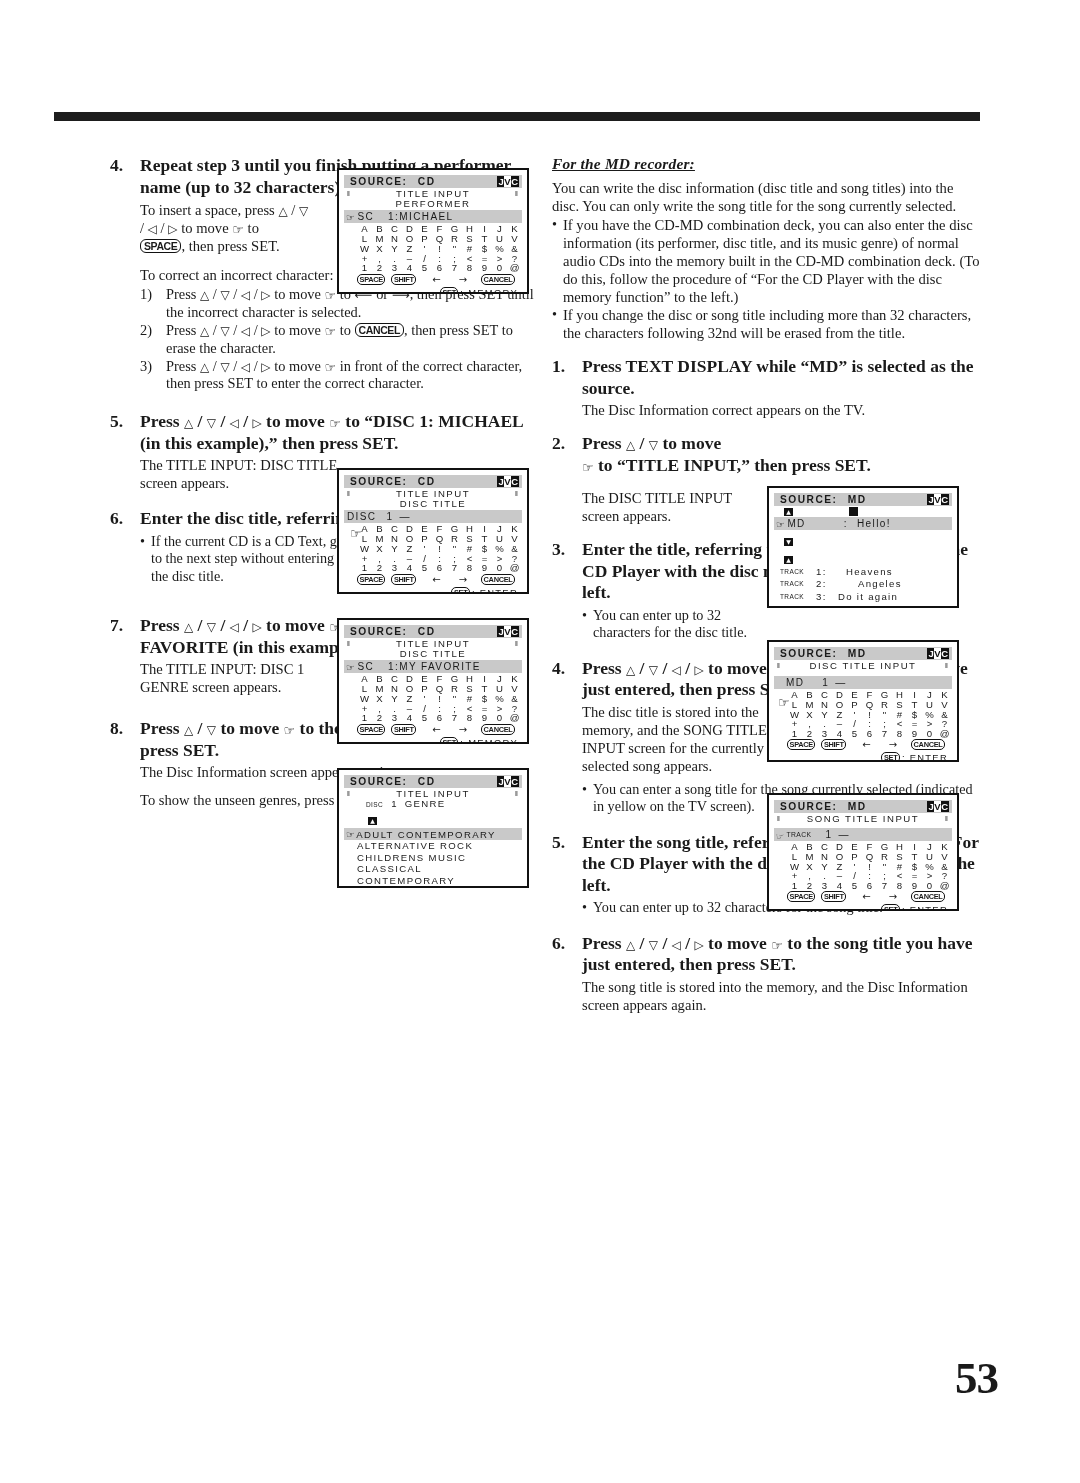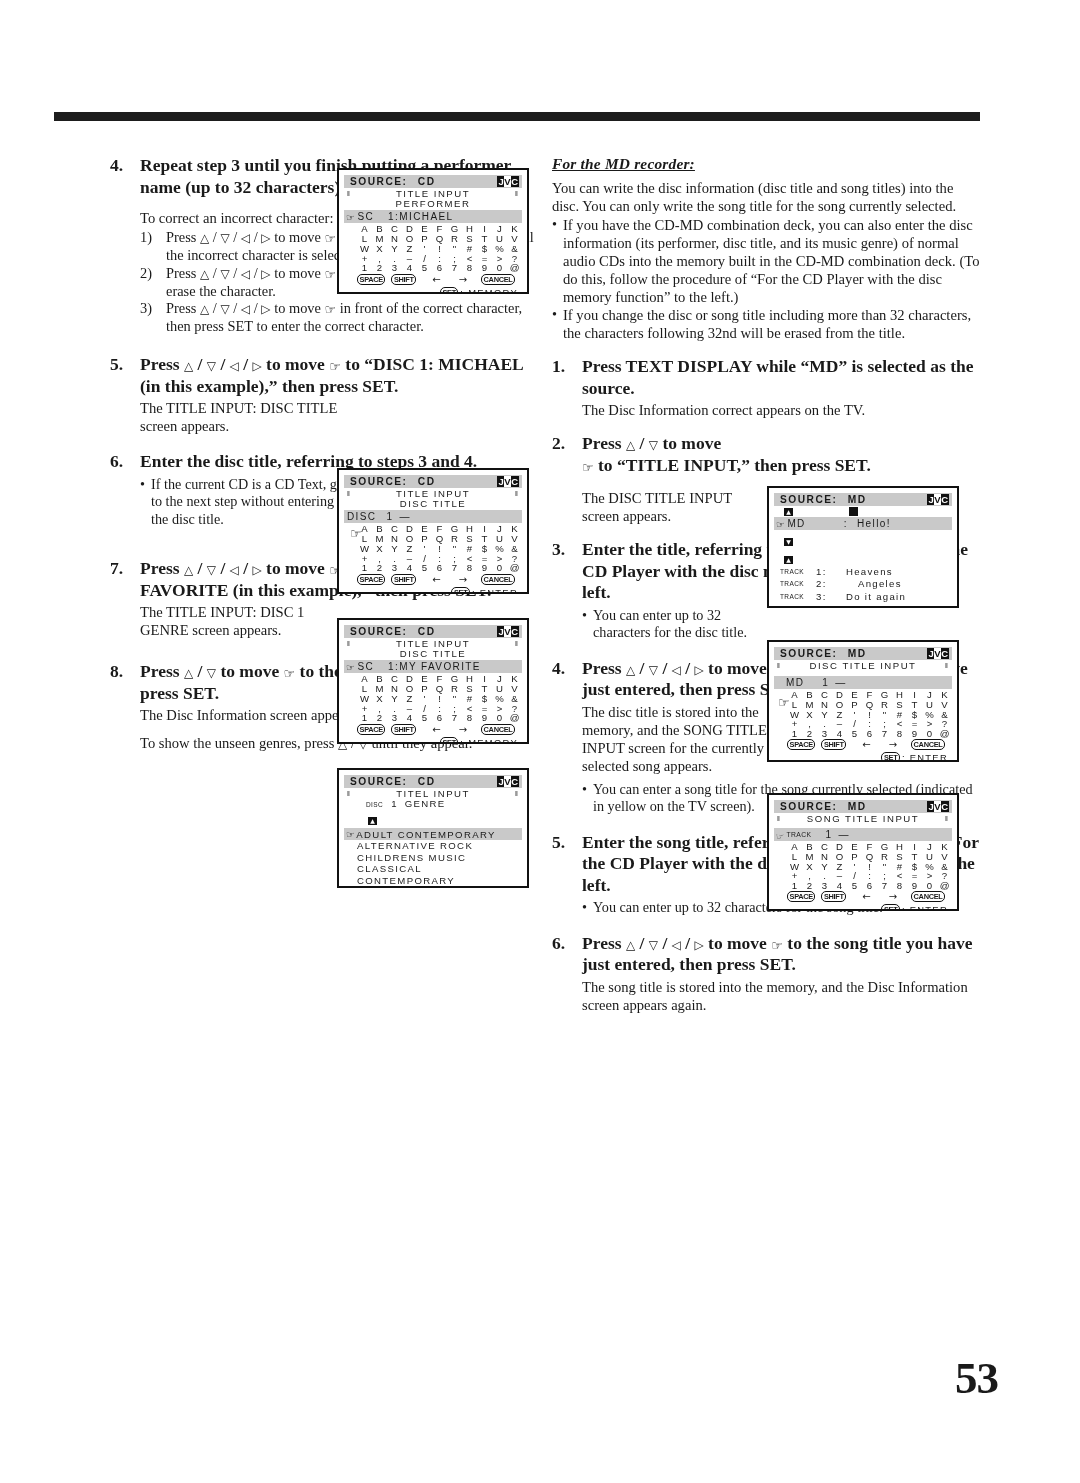--- a/index.html
+++ b/index.html
@@ -132,20 +132,32 @@
 
   <div class="top-rule"></div>
 
   <div class="col-left">
 
     <div class="step">
       <div class="step-head">
         <div class="step-num">4.</div>
         <div class="step-title" style="width:215px">Repeat step 3 until you finish putting a performer name (up to 32 characters).</div>
       </div>
+      <div class="body-txt" style="width:215px;margin-top:3px">
+        <span class="bd">To insert a space,</span>
+        <span>press</span>
+        <span class="tri">△</span> /
+        <span class="tri">▽</span><br>
+        / <span class="tri">◁</span> /
+        <span class="tri">▷</span>
+        <span>to move</span>
+        <span class="hand">☞</span>
+        <span>to</span><br>
+        <span class="keycap">SPACE</span><span>, then press SET.</span>
+      </div>
 
       <div class="body-txt bd" style="margin-top:11px">To correct an incorrect character:</div>
 
       <div class="num-li" style="margin-top:2px">
         <div class="n">1)</div>
         <div>
           <span>Press</span>
           <span class="tri">△</span> / <span class="tri">▽</span> / <span class="tri">◁</span> / <span class="tri">▷</span>
           <span>to move</span>
           <span class="hand">☞</span>
@@ -695,21 +707,21 @@
         <span style="margin-left:8px">Heavens</span>
       </div>
       <div class="trkrow">
         <span class="trklbl" style="margin-left:6px">TRACK</span>
         <span style="width:22px">2:</span>
         <span style="margin-left:20px">Angeles</span>
       </div>
       <div class="trkrow">
         <span class="trklbl" style="margin-left:6px">TRACK</span>
         <span style="width:22px">3:</span>
-        <span style="margin-left:8px">Do it again</span>
+        <span style="">Do it again</span>
       </div>
       <div style="margin-left:10px"></div>
 
     </div>
   </div>
 
   <div class="tv" id="tv-md-disc-title" style="left:767px;top:640px;width:192px;height:122px">
     <div class="tv-inner">
       <div class="srcbar hl">
         <span><span>SOURCE:</span>

